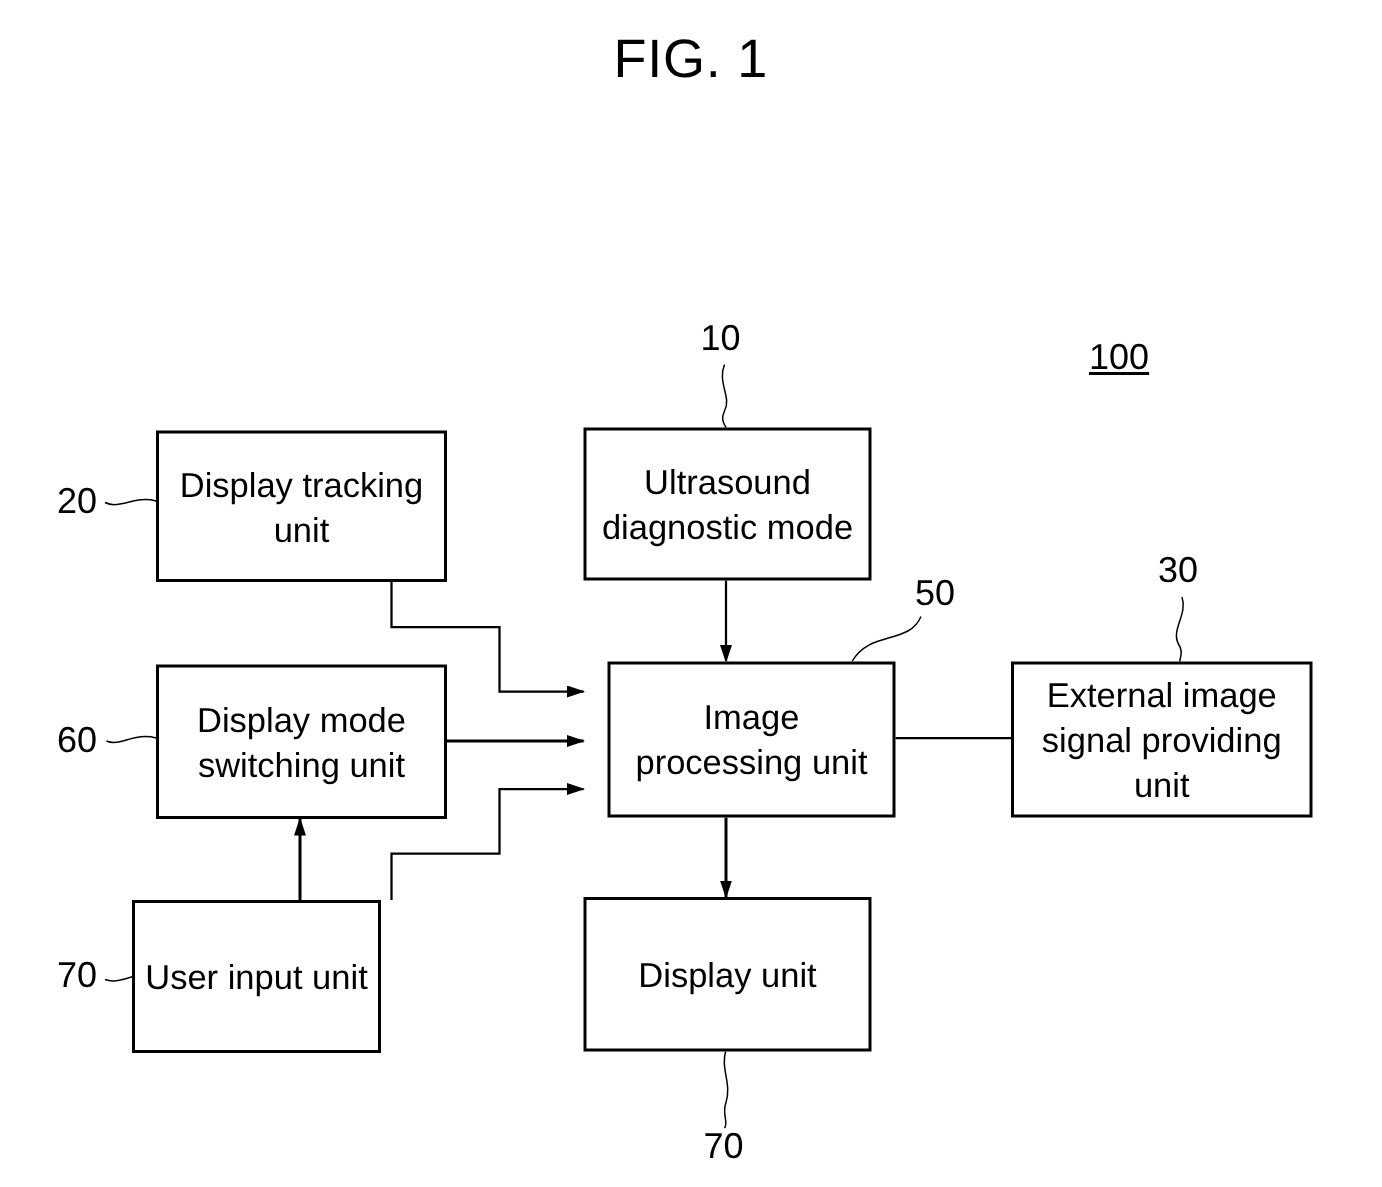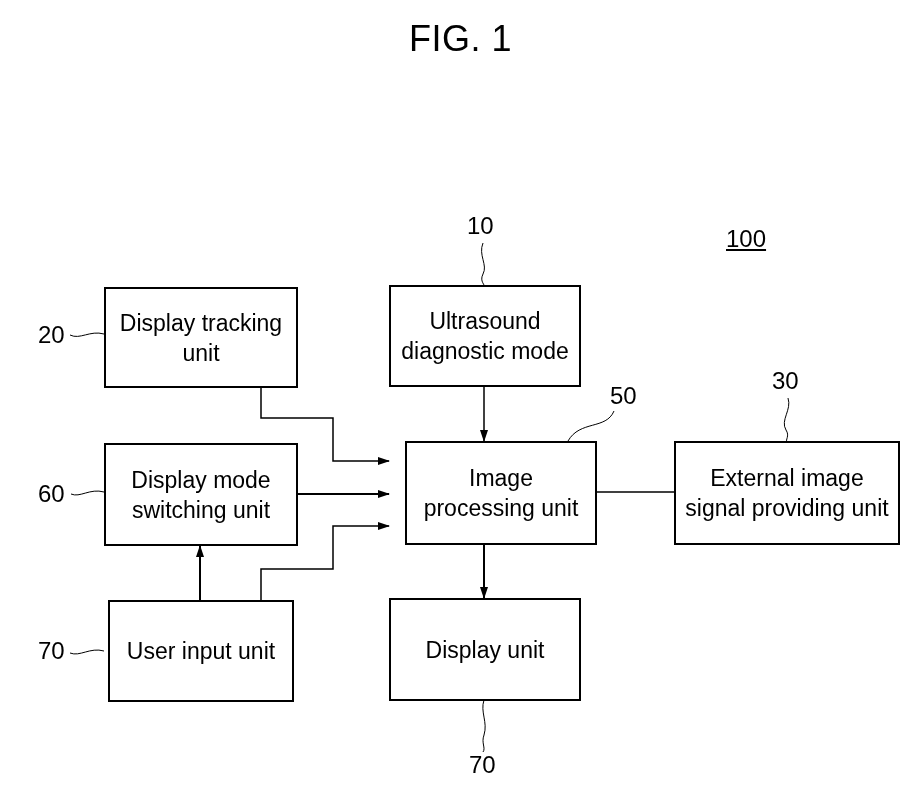--- a/index.html
+++ b/index.html
@@ -57,25 +57,25 @@
 diagnostic mode</span>
   </div>
   <div class="box" style="left:104px;top:443px;width:194px;height:103px;">
     <span>Display mode
 switching unit</span>
   </div>
   <div class="box" style="left:389px;top:441px;width:192px;height:104px;margin-left:16px;">
     <span>Image
 processing unit</span>
   </div>
-  <div class="box" style="left:674px;top:441px;width:226px;height:104px;">
+  <div class="box" style="left:674px;top:441px;width:201px;height:104px;">
     <span>External image
 signal providing unit</span>
   </div>
-  <div class="box" style="left:108px;top:600px;width:186px;height:102px;">
+  <div class="box" style="left:88px;top:600px;width:166px;height:102px;">
     <span>User input unit</span>
   </div>
   <div class="box" style="left:389px;top:598px;width:192px;height:103px;">
     <span>Display unit</span>
   </div>
 
   <div class="ref" style="left:467px;top:213px;">10</div>
   <div class="ref underline" style="left:726px;top:226px;">100</div>
   <div class="ref" style="left:38px;top:322px;">20</div>
   <div class="ref" style="left:772px;top:368px;">30</div>

